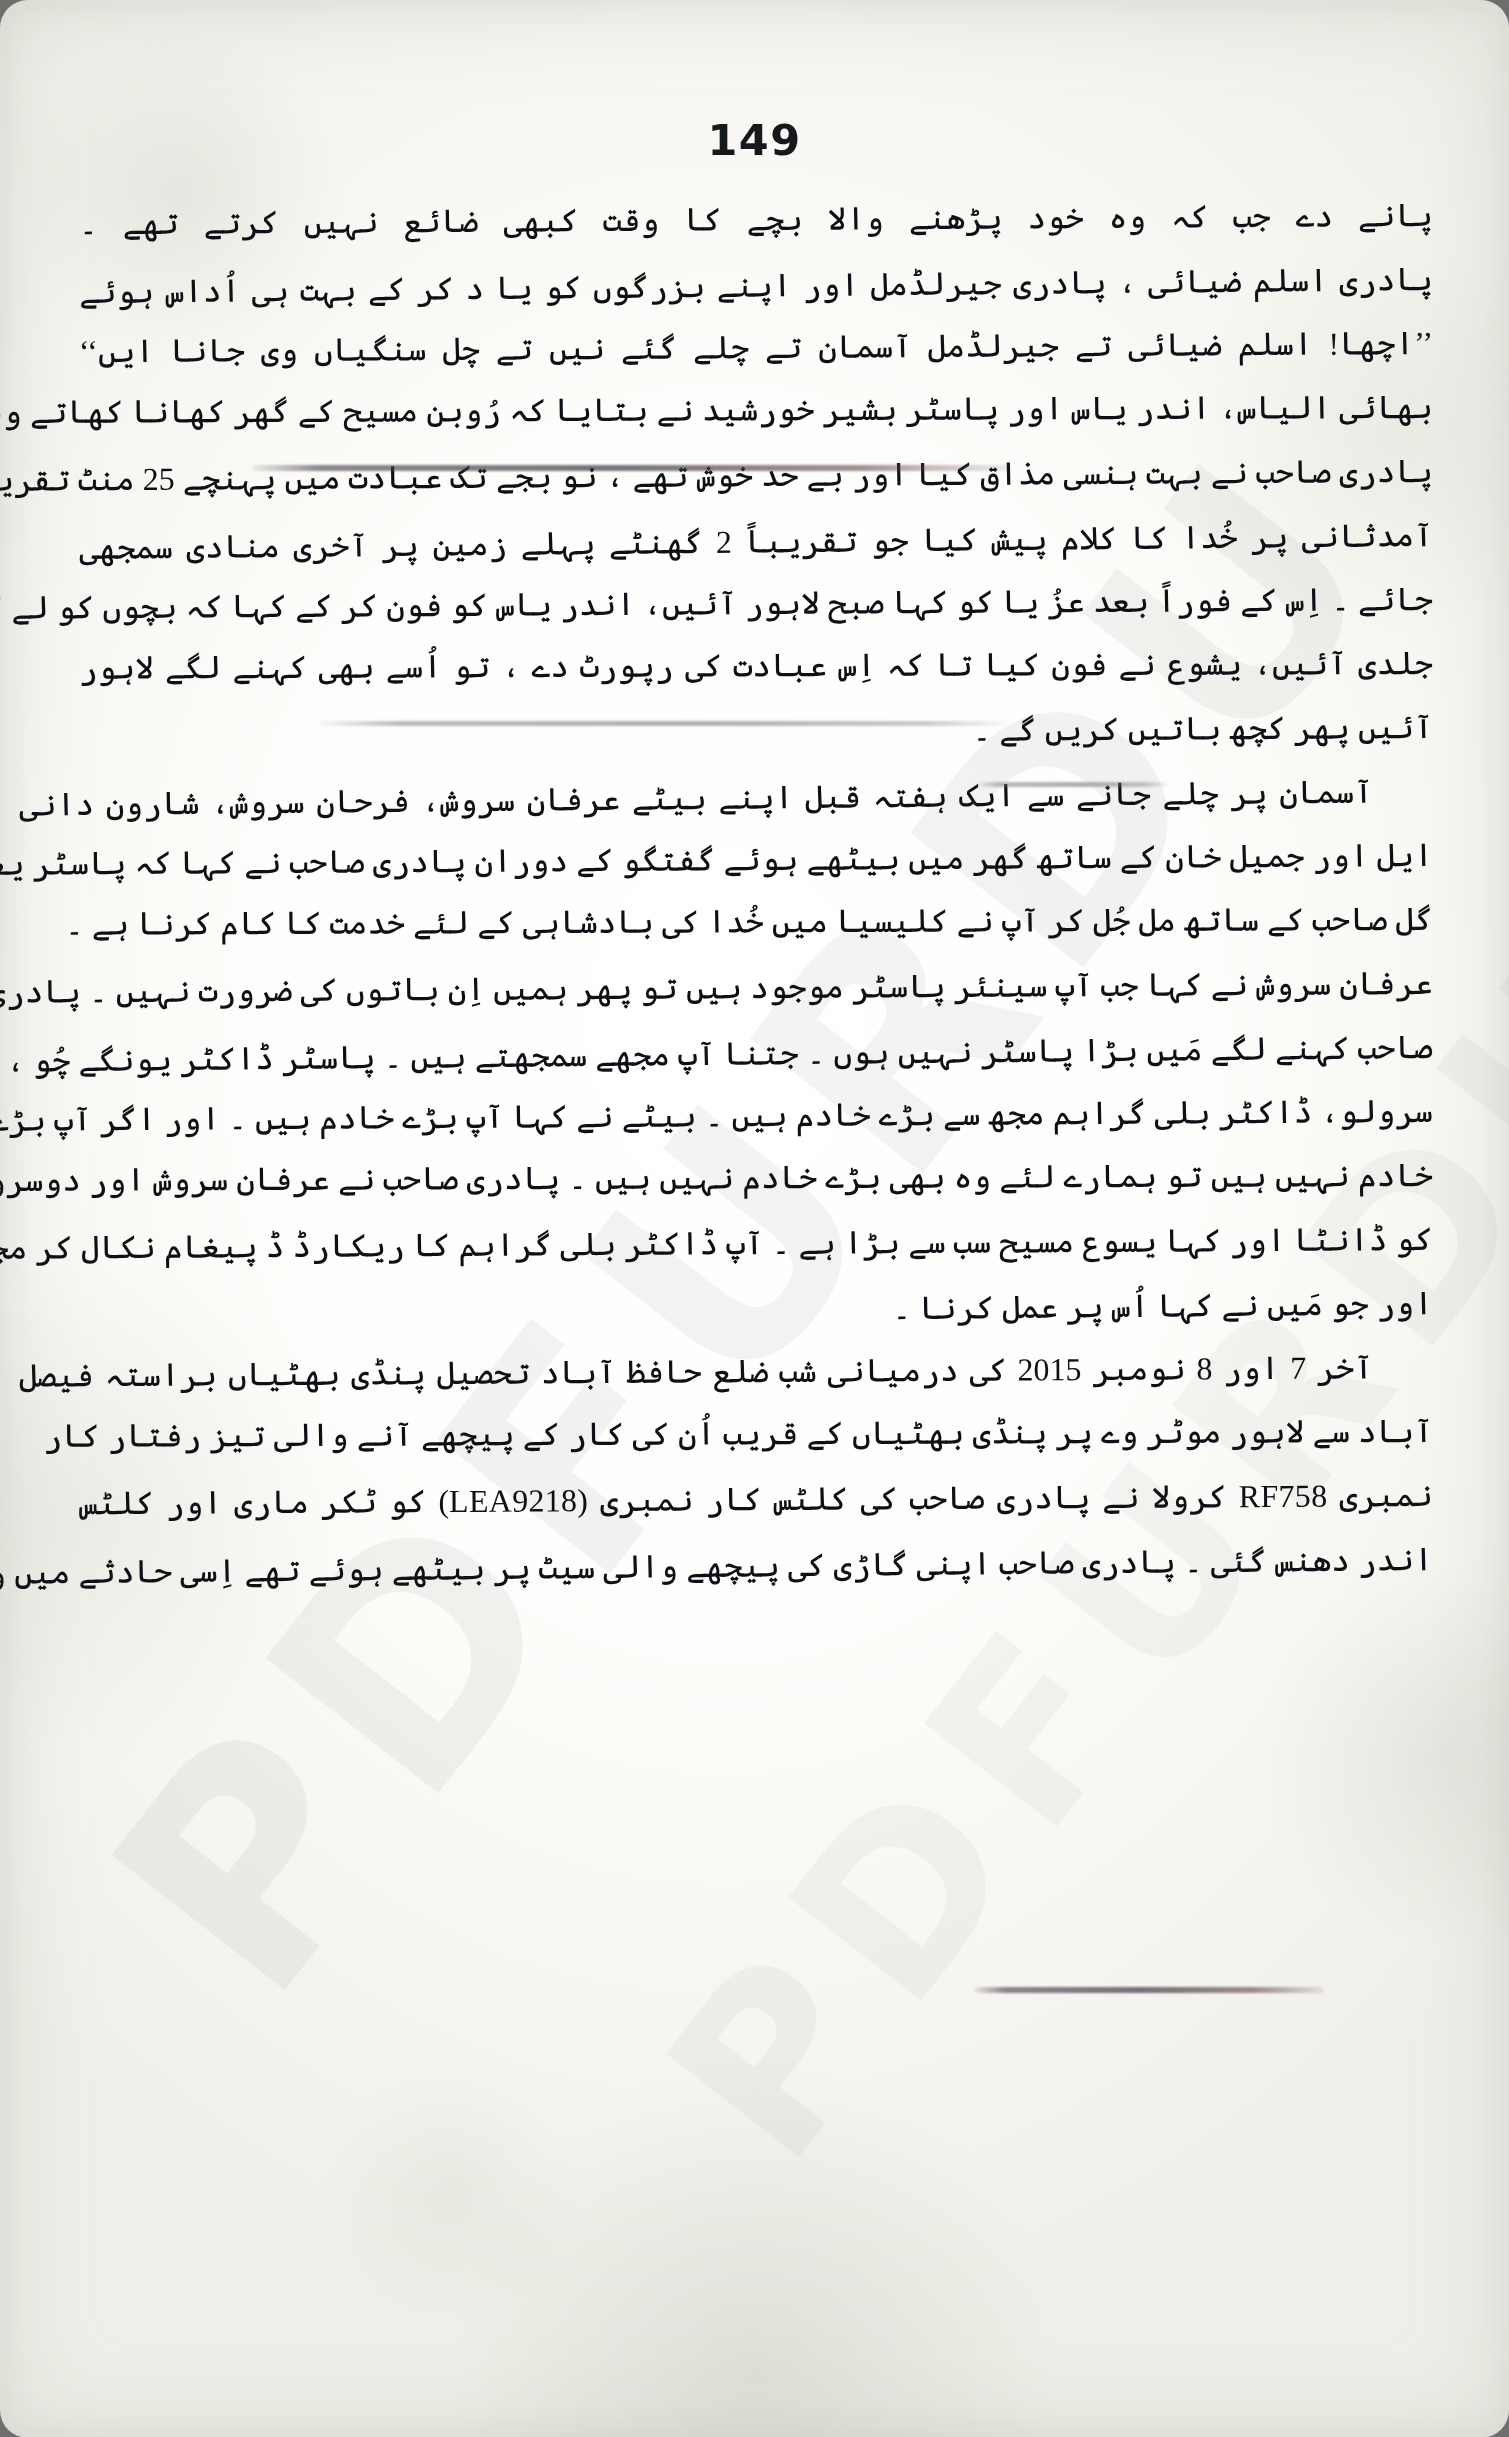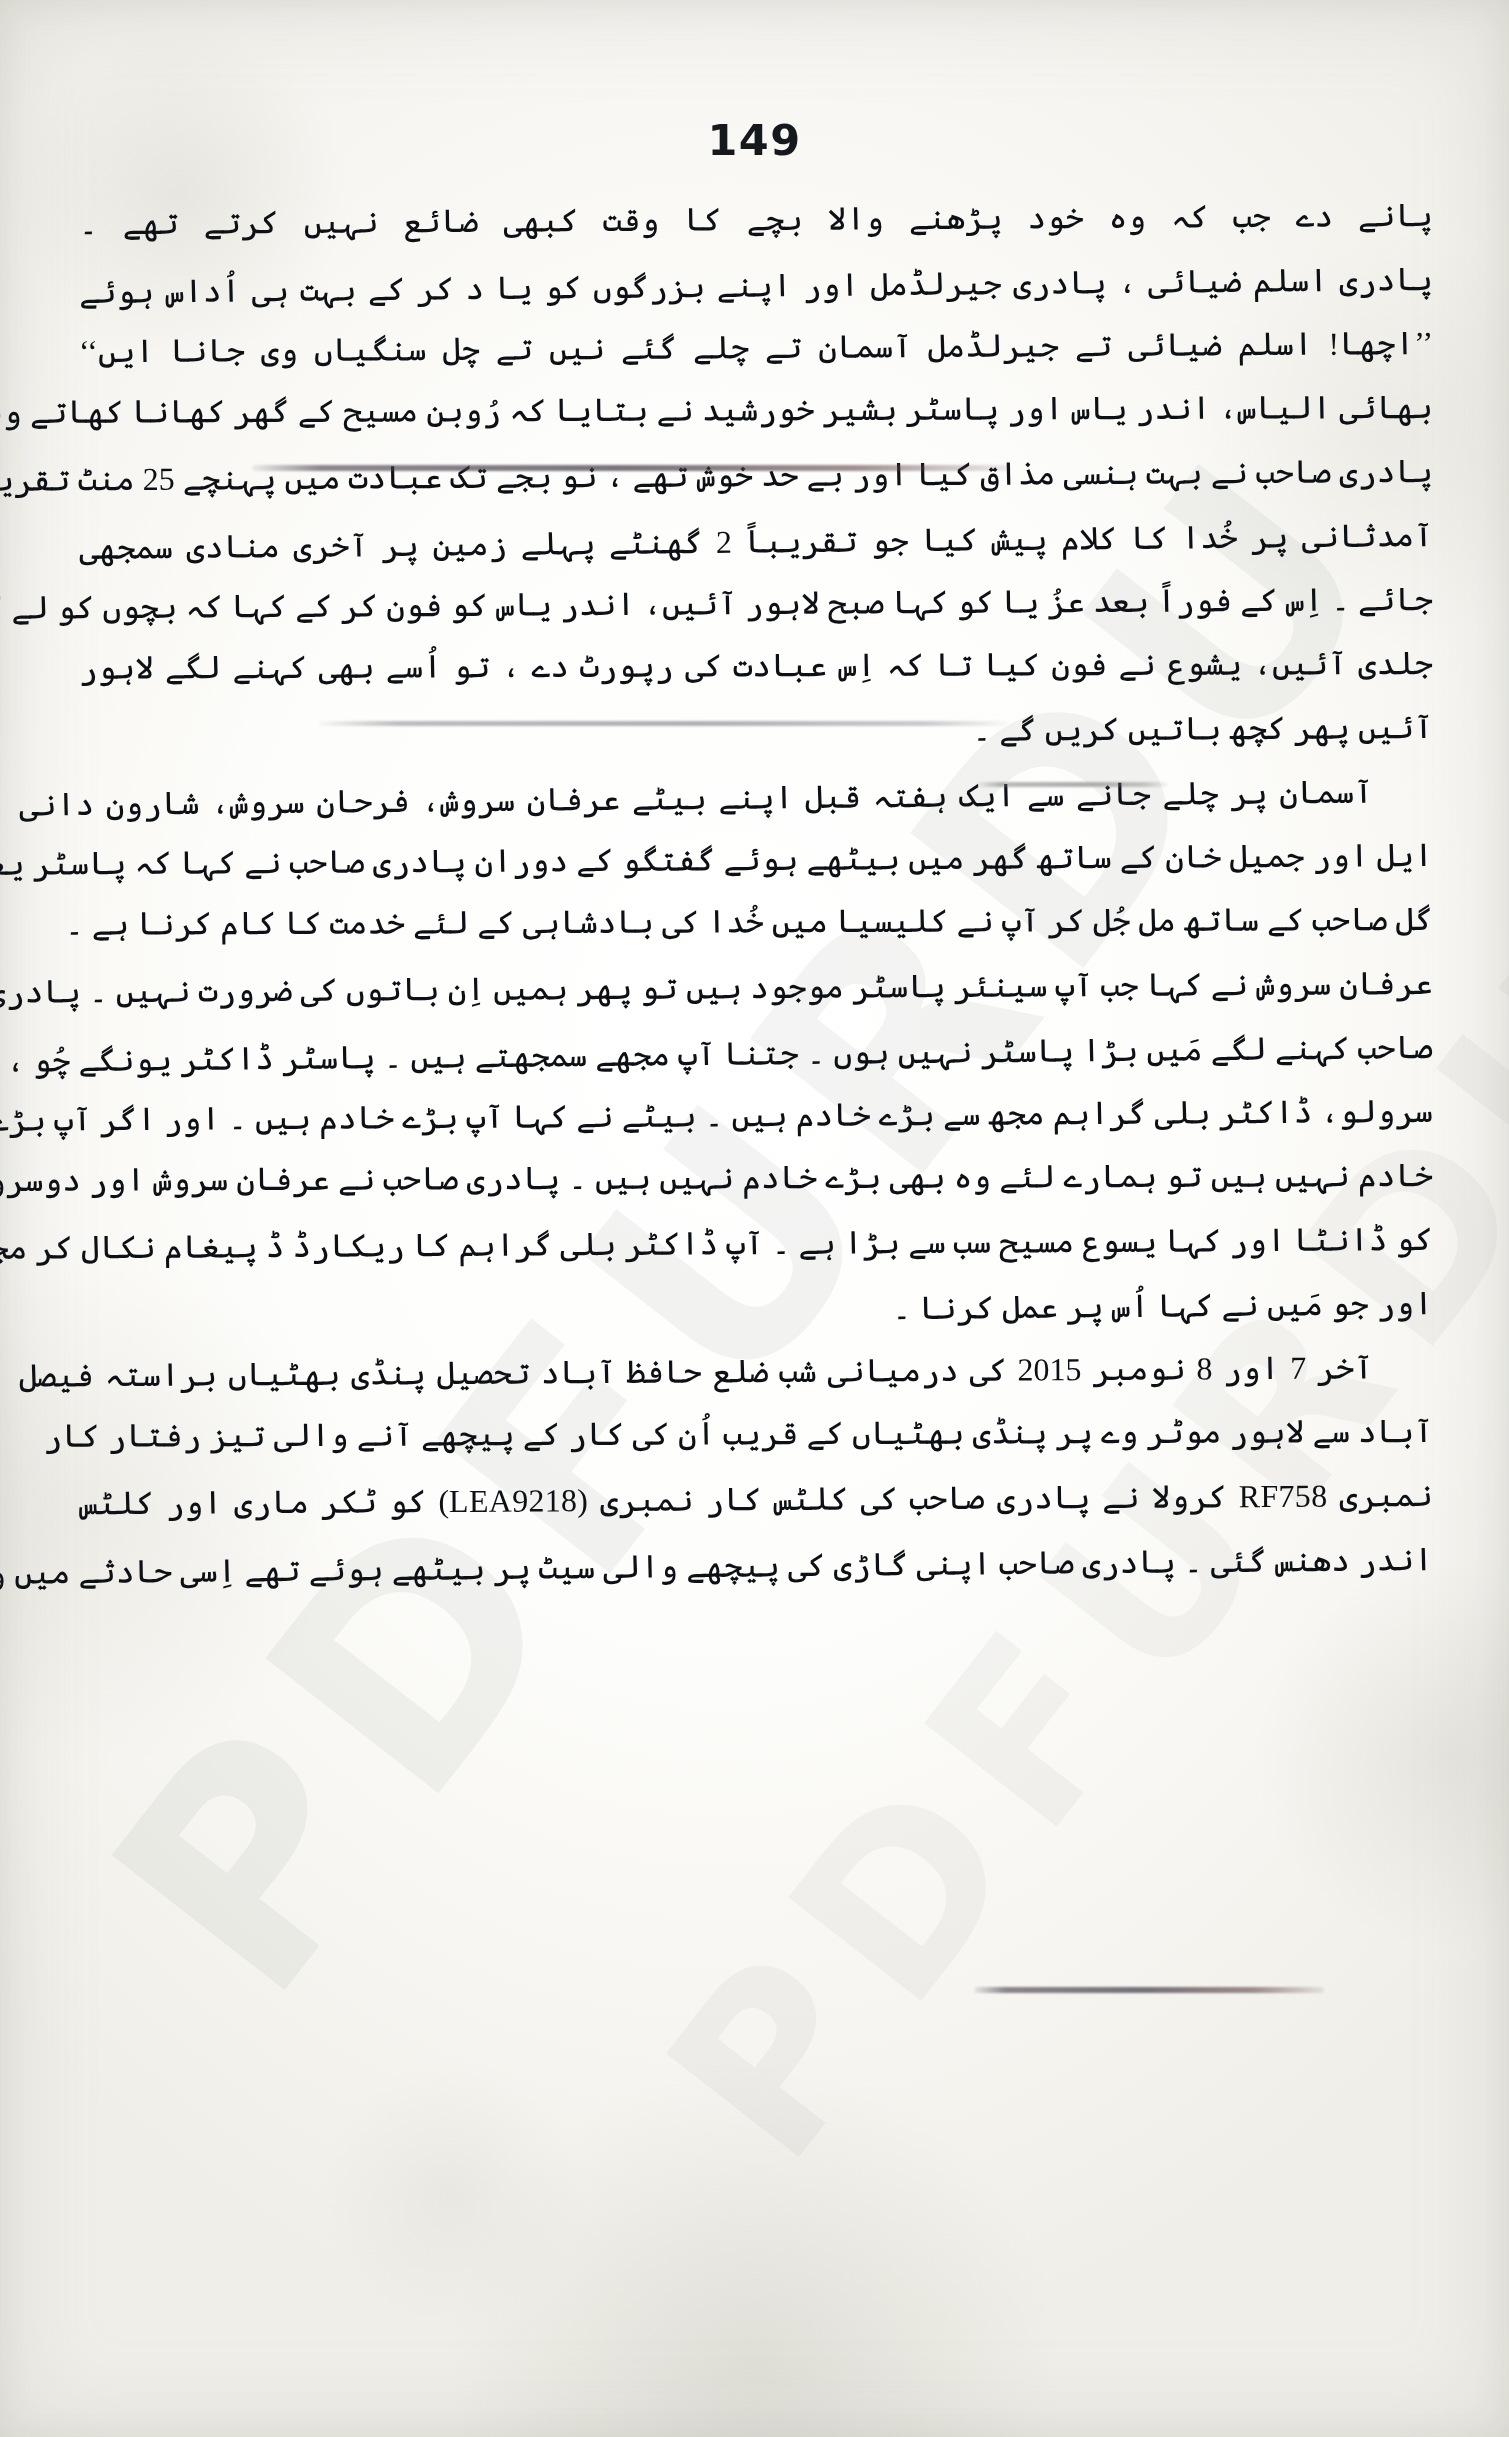--- a/index.html
+++ b/index.html
@@ -10,20 +10,21 @@
   }
   .page {
     position: relative;
     width: 1509px;
     height: 2438px;
     margin: 0 auto;
     background:
       radial-gradient(ellipse 70% 55% at 48% 42%, #ffffff 0%, #fdfdfb 45%, #f7f6f2 72%, #efeee8 100%);
     overflow: hidden;
     font-family: "DejaVu Sans", "Liberation Sans", sans-serif;
+    border-radius: 28px;
   }
 
   
   .grain {
     position: absolute;
     inset: 0;
     pointer-events: none;
     background:
       radial-gradient(circle 238px at 12% 8%,  rgba(205,205,198,0.28), rgba(205,205,198,0) 70%),
       radial-gradient(circle 294px at 92% 18%, rgba(208,208,200,0.22), rgba(208,208,200,0) 70%),

